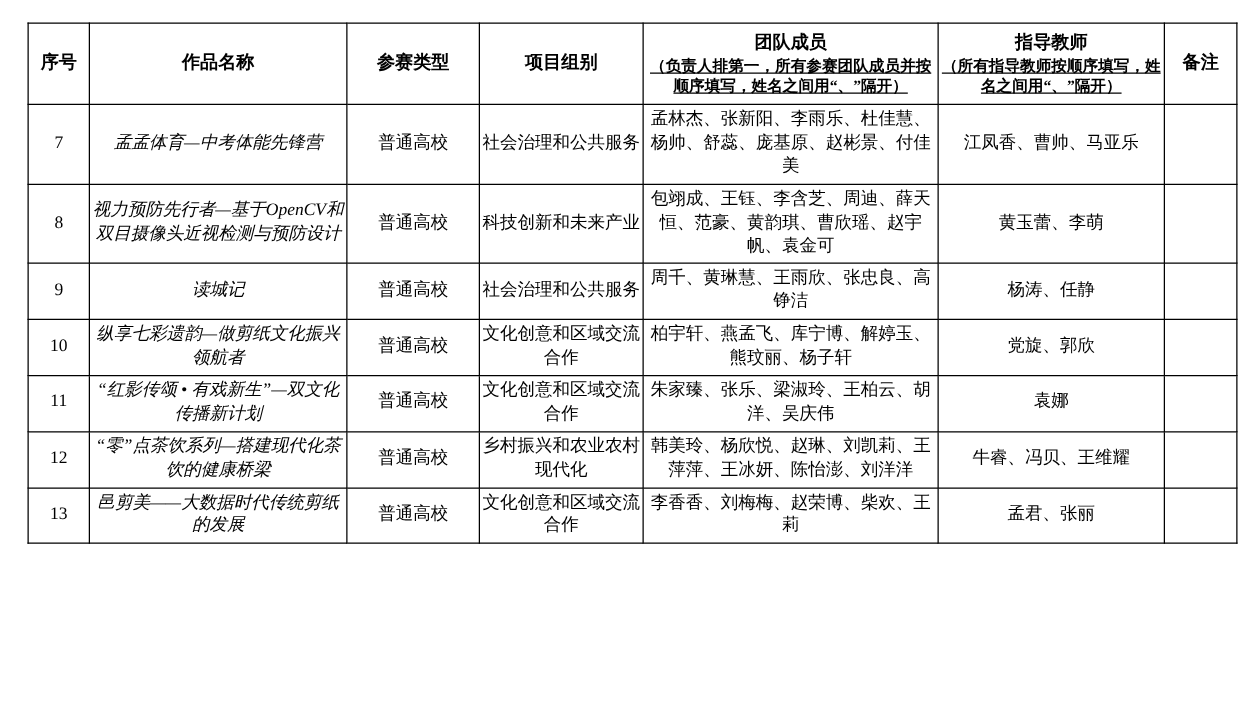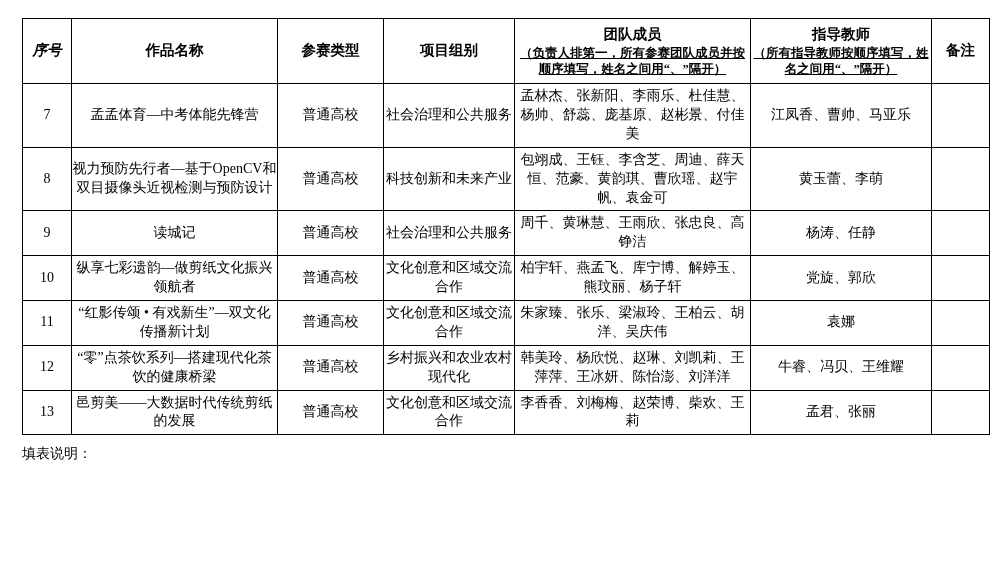--- a/index.html
+++ b/index.html
@@ -34,37 +34,38 @@
     padding: 3px 0;
     font-size: 14px;
     line-height: 1.35;
     font-family: "Liberation Serif", "DejaVu Serif", serif;
   }
   table.grid th {
     font-weight: bold;
     font-size: 14.5px;
     padding: 6px 0;
   }
-  .col-no { width: 48px; font-style: italic; }
+  .col-no { width: 48px; }
   .col-name { width: 205px; }
   .col-type { width: 105px; }
   .col-group { width: 130px; }
   .col-members { width: 235px; }
   .col-teachers { width: 180px; }
   .col-remark { width: 57px; }
 
   .hdr-sub {
     display: block;
     font-size: 12.5px;
     font-weight: bold;
     line-height: 1.3;
     text-decoration: underline;
   }
   .cell-name {
     font-size: 14px;
+    font-style: italic;
   }
   .notes {
     width: 960px;
     margin: 8px auto 0 auto;
     font-size: 14px;
     line-height: 1.6;
     font-family: "Liberation Serif", "DejaVu Serif", serif;
   }
   .notes p {
     margin: 0 0 2px 0;
@@ -158,16 +159,15 @@
         <td>普通高校</td>
         <td>文化创意和区域交流合作</td>
         <td>李香香、刘梅梅、赵荣博、柴欢、王莉</td>
         <td>孟君、张丽</td>
         <td></td>
       </tr>
     </tbody>
   </table>
 
   <div class="notes">
-    <p>填表说明：</p>
   </div>
 
 </div>
 
 </body></html>

